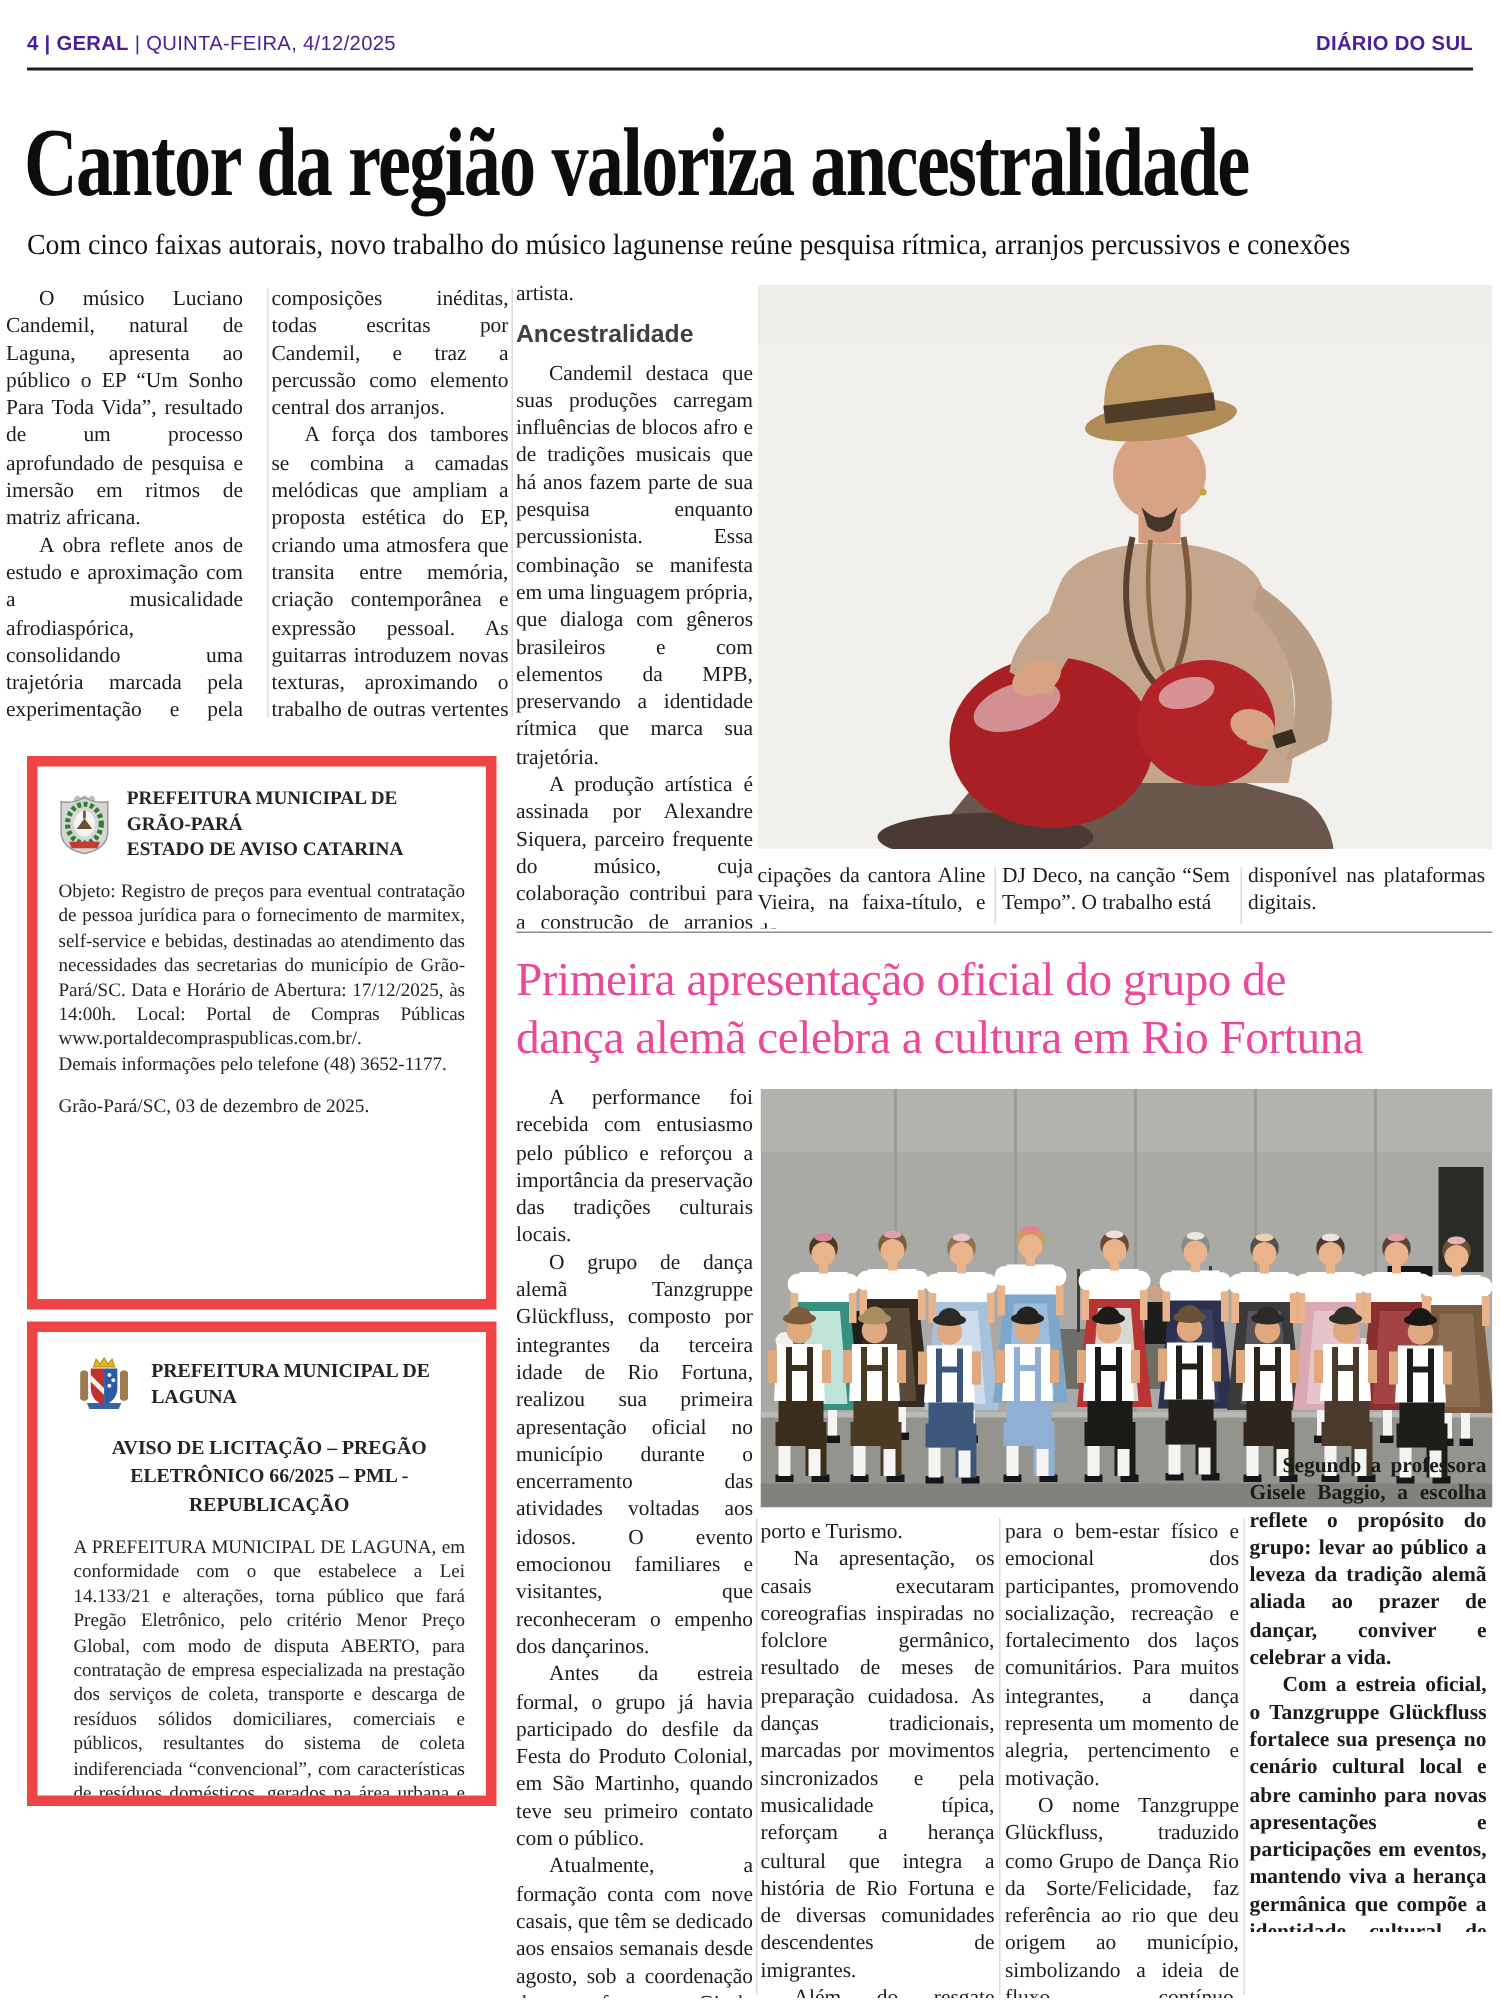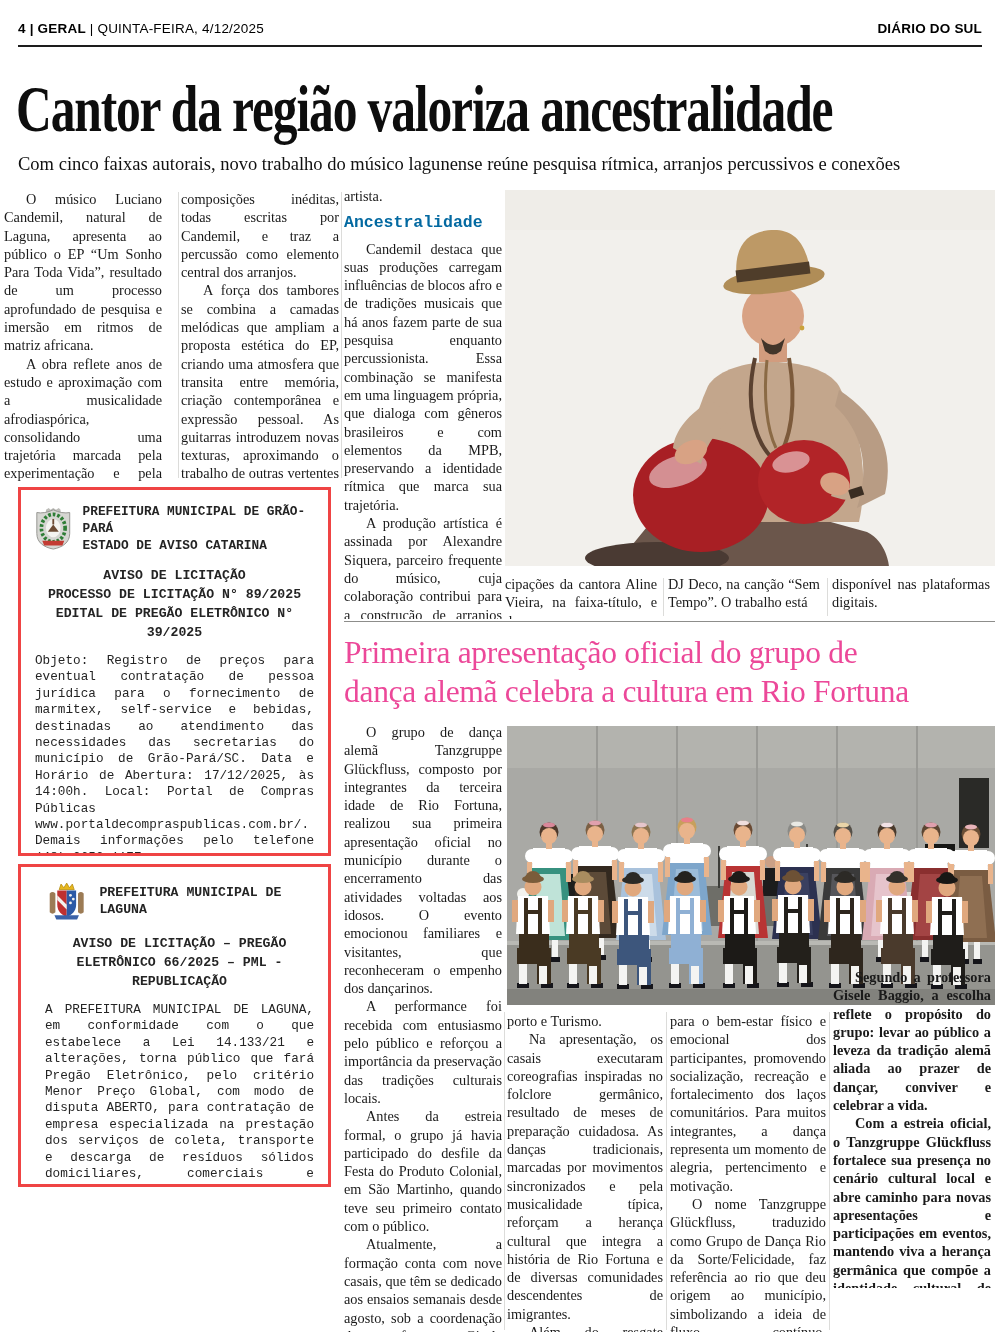--- a/index.html
+++ b/index.html
@@ -3,58 +3,58 @@
 <meta charset="utf-8">
 <style>
   html,body{margin:0;padding:0;}
   body{
     width:1000px;height:1334px;position:relative;background:#ffffff;
     font-family:"Liberation Serif", serif;color:#1a1a1a;overflow:hidden;
   }
   .abs{position:absolute;}
   
   .masthead{position:absolute;left:18px;right:18px;top:21px;height:20px;
-    font-family:"Liberation Sans", sans-serif;font-size:13.5px;color:#000000;text-align:right;}
+    font-family:"Liberation Sans", sans-serif;font-size:13.5px;color:#4c1d95;text-align:right;}
   .mast-left{position:absolute;left:0;top:0;letter-spacing:.2px;}
   .mast-left b{font-weight:700;}
   .mast-brand{position:absolute;right:0;top:0;font-weight:700;letter-spacing:.2px;}
   .mast-rule{position:absolute;left:18px;right:18px;top:45px;border-top:2px solid #1d1d1d;height:0;}
   
   .headline1{position:absolute;left:16px;top:76px;width:1280px;
     font-size:65px;font-weight:700;line-height:1.04;letter-spacing:-1.5px;white-space:nowrap;
     transform:scaleX(0.762);transform-origin:0 0;color:#0d0d0d;}
   .subheadline{position:absolute;left:18px;top:153px;width:1030px;font-size:19.5px;
     white-space:nowrap;transform:scaleX(0.95);transform-origin:0 0;color:#111;}
   .col{position:absolute;overflow:hidden;font-size:14.3px;line-height:18.3px;text-align:justify;}
   .col p{margin:0;text-indent:22px;}
   .col p.noind{text-indent:0;}
   .a1c1{left:4px; top:190px; width:158px; height:296px;}
   .a1c2{left:181px;top:190px; width:158px; height:296px;}
   .a1c3{left:344px;top:187px; width:158px; height:432px;}
-  .sectionhead{font-family:Liberation Mono, monospace;font-weight:700;font-size:16.5px;
-    margin:9px 0 7px;text-align:left;color:#0369a1;}
+  .sectionhead{font-family:Liberation Sans, sans-serif;font-weight:700;font-size:16.5px;
+    margin:9px 0 7px;text-align:left;color:#404040;}
   .a1bpA{left:505px;top:575px;width:152px;height:44px;}
   .a1bpB{left:668px;top:575px;width:152px;height:44px;}
   .a1bpC{left:832px;top:575px;width:158px;height:44px;}
   .photo1{left:505px;top:190px;width:490px;height:376px;overflow:hidden;}
   
   .vsep{position:absolute;width:1px;background:#dcdcda;}
   .art2rule{position:absolute;left:344px;top:621px;width:651px;border-top:1px solid #8d8d8b;height:0;}
   
   .headline2{position:absolute;left:344px;top:633px;width:655px;font-size:31.5px;line-height:39px;
     letter-spacing:-0.3px;color:#ec4899;}
   .a2c1{left:344px;top:723px;width:158px;height:609px;}
   .photo2{left:507px;top:726px;width:488px;height:279px;overflow:hidden;}
   .a2c2{left:507px;top:1012px;width:156px;height:320px;}
   .a2c3{left:670px;top:1012px;width:156px;height:320px;}
   .a2c4{left:833px;top:968px;width:158px;height:320px;font-weight:bold;}
   
-  .notice{position:absolute;left:18px;width:313px;background:#fff;border:3px solid #ef4444;
+  .notice{position:absolute;left:18px;width:313px;background:#fff;border:7px solid #ef4444;
     box-sizing:border-box;padding:13px 14px;overflow:hidden;
-    font-family:Liberation Mono, monospace;color:#242424;}
+    font-family:Liberation Serif, serif;color:#242424;margin-top:17px;}
   .notice1{top:487px;height:369px;}
   .notice2{top:864px;height:323px;padding-left:24px;}
   .n-head{display:flex;align-items:center;gap:11px;}
   .n-org{font-weight:700;font-size:12.8px;line-height:17px;}
   .n-org2{font-weight:700;font-size:13.2px;line-height:17px;}
   .n-title{text-align:center;font-weight:700;font-size:13.2px;line-height:19px;margin-top:12px;}
   .n-body{font-size:12.7px;line-height:16.4px;text-align:justify;margin-top:11px;}
   .n-body p{margin:0;}
   .n-center{text-align:left;font-size:12.8px;margin-top:13px;}
   .n-sign{text-align:center;font-weight:700;font-size:13px;margin-top:13px;}
@@ -161,25 +161,20 @@
       <ellipse cx="20" cy="22" rx="8" ry="10" fill="#f4f4f0"></ellipse>
       <path d="M14,26 L20,18 L26,26 Z" fill="#6d4c34"></path>
       <rect x="19" y="12" width="2" height="6" fill="#6d4c34"></rect>
       <path d="M8,36 L32,36 L30,41 L10,41 Z" fill="#c33b33"></path>
     </svg>
     <div>
       <div class="n-org">PREFEITURA MUNICIPAL DE GRÃO-PARÁ</div>
       <div class="n-org">ESTADO DE AVISO CATARINA</div>
     </div>
   </div>
-  <div class="n-title">
-    <div>AVISO DE LICITAÇÃO</div>
-    <div>PROCESSO DE LICITAÇÃO N° 89/2025</div>
-    <div>EDITAL DE PREGÃO ELETRÔNICO N° 39/2025</div>
-  </div>
   <div class="n-body">
     <p>Objeto: Registro de preços para eventual contratação de pessoa jurídica para o fornecimento de marmitex, self-service e bebidas, destinadas ao atendimento das necessidades das secretarias do município de Grão-Pará/SC. Data e Horário de Abertura: 17/12/2025, às 14:00h. Local: Portal de Compras Públicas www.portaldecompraspublicas.com.br/.</p>
     <p>Demais informações pelo telefone (48) 3652-1177.</p>
   </div>
   <div class="n-center">Grão-Pará/SC, 03 de dezembro de 2025.</div>
 
 </div>
 
 <div class="notice notice2">
   <div class="n-head">
@@ -205,22 +200,22 @@
   <div class="n-sign">PETERSON CRIPPA DA SILVA</div>
 
 </div>
 
 <div class="headline2">
   <div>Primeira apresentação oficial do grupo de</div>
   <div>dança alemã celebra a cultura em Rio Fortuna</div>
 </div>
 
 <div class="col a2c1">
+  <p>A performance foi recebida com entusiasmo pelo público e reforçou a importância da preservação das tradições culturais locais.</p>
   <p>O grupo de dança alemã Tanzgruppe Glückfluss, composto por integrantes da terceira idade de Rio Fortuna, realizou sua primeira apresentação oficial no município durante o encerramento das atividades voltadas aos idosos. O evento emocionou familiares e visitantes, que reconheceram o empenho dos dançarinos.</p>
-  <p>A performance foi recebida com entusiasmo pelo público e reforçou a importância da preservação das tradições culturais locais.</p>
   <p>Antes da estreia formal, o grupo já havia participado do desfile da Festa do Produto Colonial, em São Martinho, quando teve seu primeiro contato com o público.</p>
   <p>Atualmente, a formação conta com nove casais, que têm se dedicado aos ensaios semanais desde agosto, sob a coordenação da professora Gisele Baggio.</p>
 
 </div>
 
 <div class="abs photo2">
   <svg width="488" height="279" viewBox="0 0 488 279">
     <defs>
       <g id="wmn">
         <rect x="-11" y="-5" width="9" height="5" fill="#15151a"></rect>

